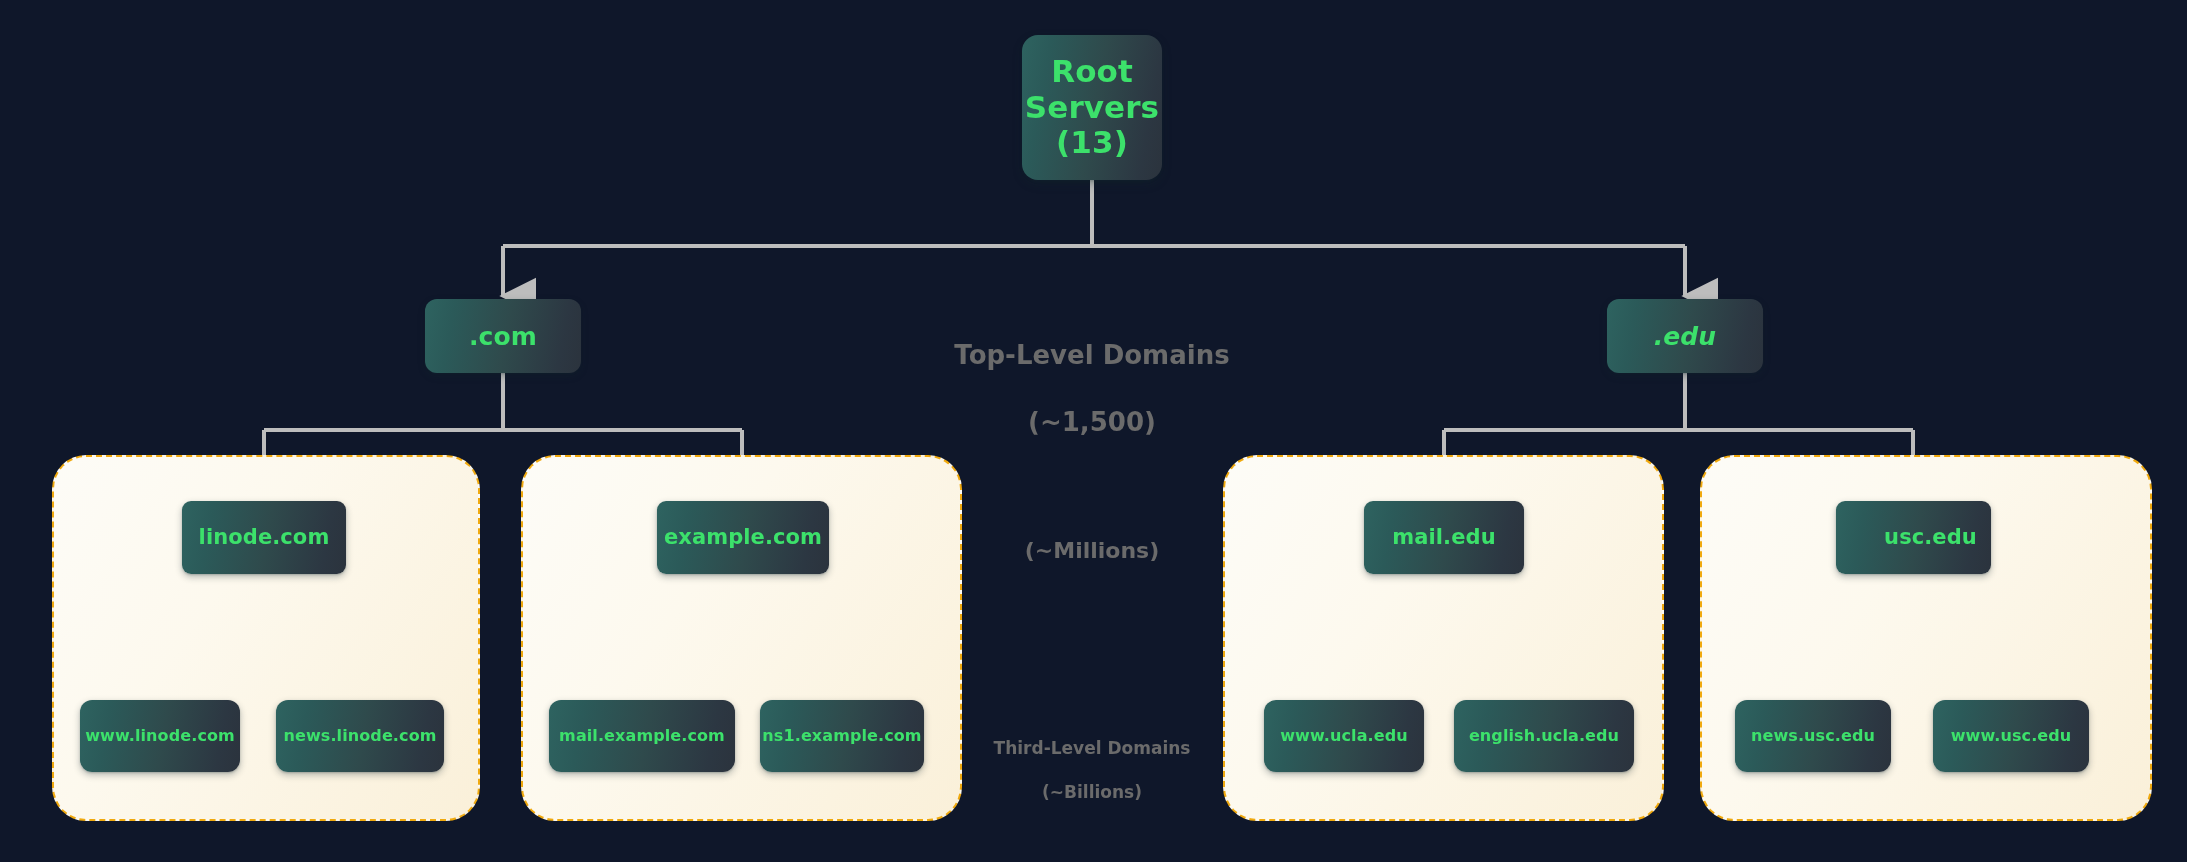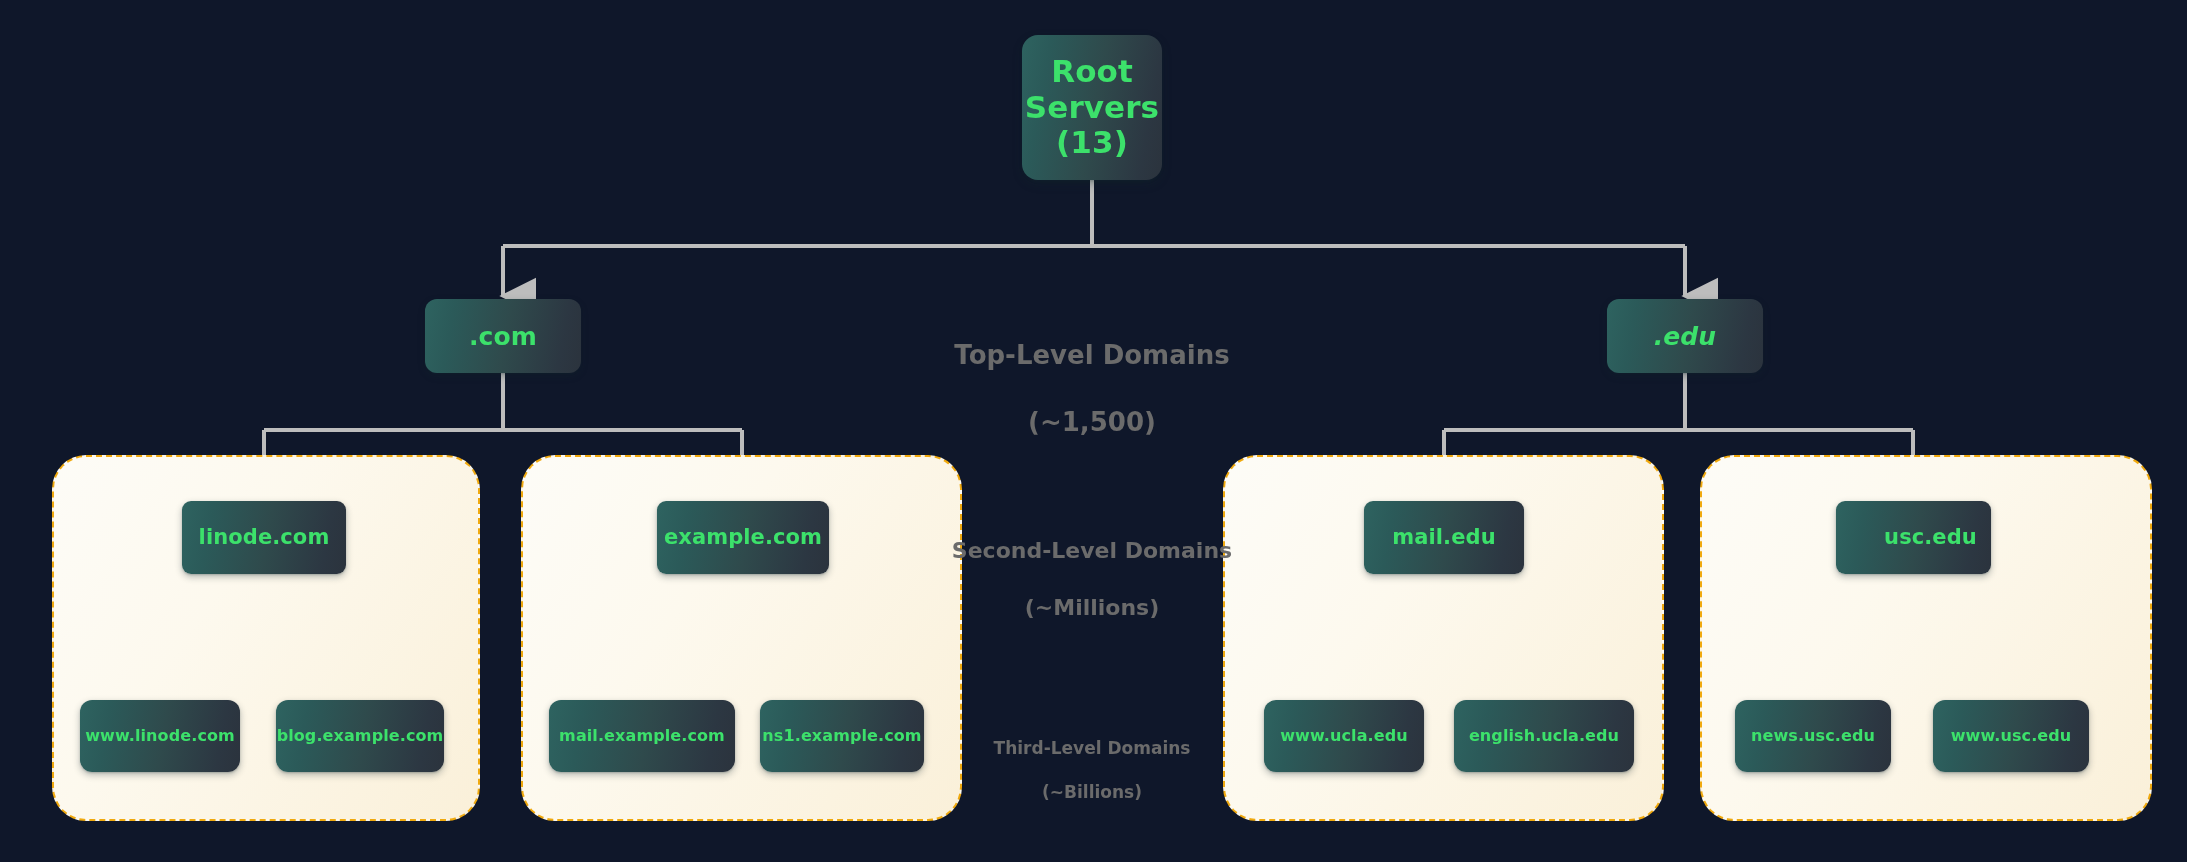--- a/index.html
+++ b/index.html
@@ -132,38 +132,37 @@
 
   <div class="node tld" style="left:425px; top:299px; width:156px; height:74px;">.com</div>
   <div class="node tld" style="left:1607px; top:299px; width:156px; height:74px;font-style:italic;">.edu</div>
 
   <div class="node sld" style="left:182px; top:501px; width:164px; height:73px;">linode.com</div>
   <div class="node sld" style="left:657px; top:501px; width:172px; height:73px;">example.com</div>
   <div class="node sld" style="left:1364px; top:501px; width:160px; height:73px;">mail.edu</div>
   <div class="node sld" style="left:1836px; top:501px; width:155px; height:73px;padding-left:34px;">usc.edu</div>
 
   <div class="node leaf" style="left:80px; top:700px; width:160px; height:72px;">www.linode.com</div>
-  <div class="node leaf" style="left:276px; top:700px; width:168px; height:72px;">blog.example.com</div>
+  <div class="node leaf" style="left:276px; top:700px; width:168px; height:72px;">news.linode.com</div>
 
   <div class="node leaf" style="left:549px; top:700px; width:186px; height:72px;">mail.example.com</div>
   <div class="node leaf" style="left:760px; top:700px; width:164px; height:72px;">ns1.example.com</div>
 
   <div class="node leaf" style="left:1264px; top:700px; width:160px; height:72px;">www.ucla.edu</div>
   <div class="node leaf" style="left:1454px; top:700px; width:180px; height:72px;">english.ucla.edu</div>
 
   <div class="node leaf" style="left:1735px; top:700px; width:156px; height:72px;">news.usc.edu</div>
   <div class="node leaf" style="left:1933px; top:700px; width:156px; height:72px;">www.usc.edu</div>
 
   <div class="caption lvl1" style="left:892px; top:305px; width:400px;">
     <div>Top-Level Domains</div>
     <div>(~1,500)</div>
   </div>
 
   <div class="caption lvl2" style="left:942px; top:508px; width:300px;">
-    <div>Second-Level Domains</div>
     <div>(~Millions)</div>
   </div>
 
   <div class="caption lvl3" style="left:967px; top:715px; width:250px;">
     <div>Third-Level Domains</div>
     <div>(~Billions)</div>
   </div>
 
 </div>
 

